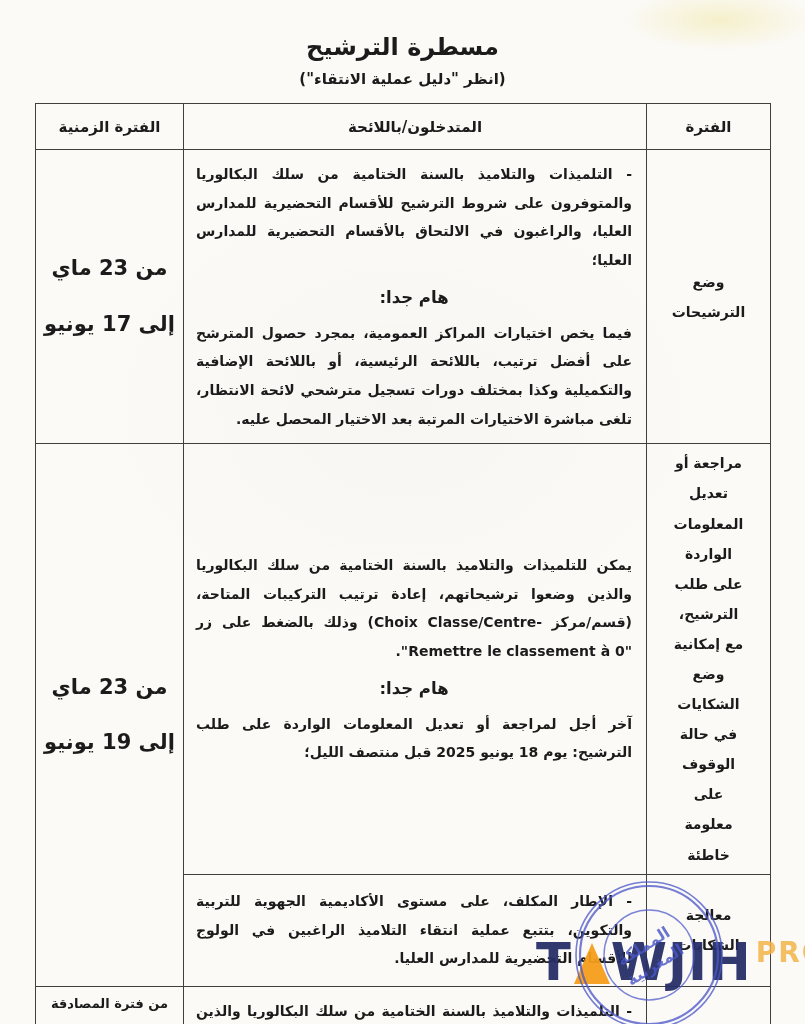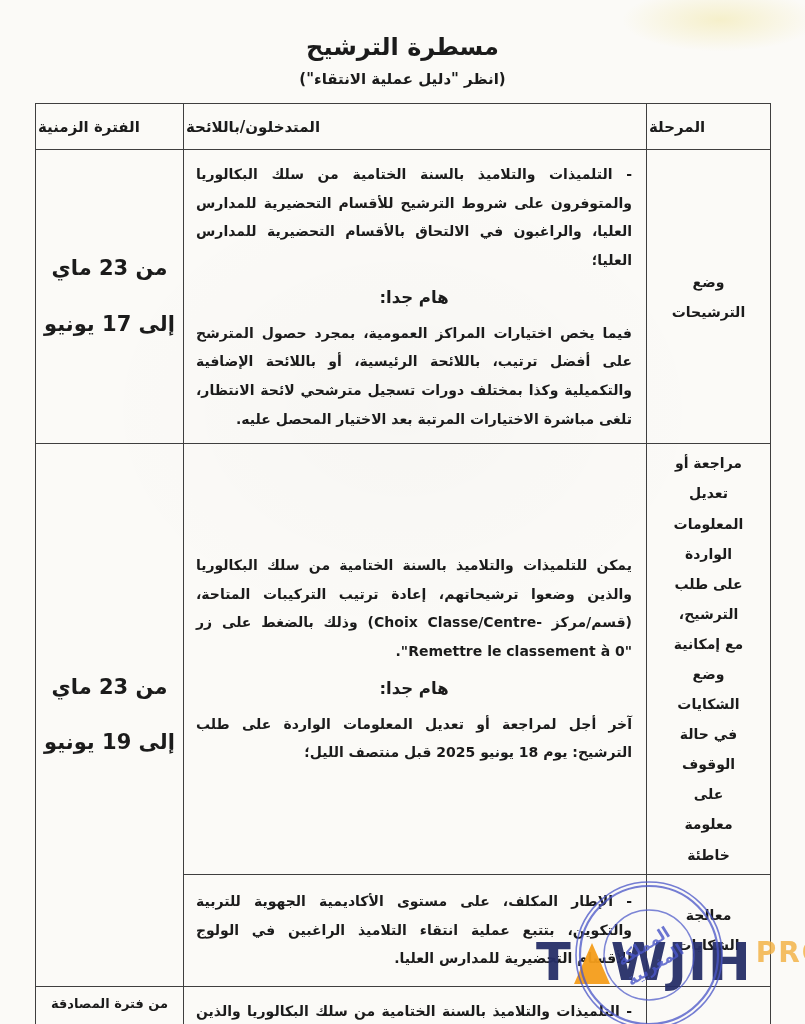--- a/index.html
+++ b/index.html
@@ -20,21 +20,21 @@
     font-size:15px;font-weight:600;}
   table.main{
     position:absolute;top:103px;right:34px;
     width:736px;border-collapse:collapse;table-layout:fixed;
     background:transparent;
   }
   table.main td, table.main th{
     border:1.5px solid #3f3f3f;vertical-align:middle;
     font-weight:bold;
   }
-  th{font-size:15px;text-align:left;padding:6px 2px;}
+  th{font-size:15px;text-align:center;padding:6px 2px;}
   .col-stage{width:124px;}
   .col-period{width:148px;}
   .r-header{height:46px;}
   .r1{height:268px;} .r2{height:242px;} .r3{height:112px;} .r4{height:158px;}
   td.actors{
     vertical-align:top;padding:10px 14px 6px 12px;
     font-size:14px;line-height:2.05;text-align:justify;
   }
   td.actors .para{margin:0 0 4px 0;}
   td.actors .important{font-size:16.5px;margin:6px 0 4px 0;text-align:center;}
@@ -67,21 +67,21 @@
   <div class="doc-subtitle">(انظر "دليل عملية الانتقاء")</div>
 
   <table class="main">
     <colgroup>
       <col class="col-stage">
         <col>
         <col class="col-period">
     </colgroup>
     <tbody>
         <tr class="r-header">
-      <th>المرحلة</th>
+      <th>الفترة</th>
       <th>المتدخلون/باللائحة</th>
       <th>الفترة الزمنية</th>
     </tr>
 
     <tr class="r1">
       <td class="stage">وضع الترشيحات</td>
       <td class="actors">
         <div class="para">- التلميذات والتلاميذ بالسنة الختامية من سلك البكالوريا والمتوفرون على شروط الترشيح للأقسام التحضيرية للمدارس العليا، والراغبون في الالتحاق بالأقسام التحضيرية للمدارس العليا؛</div>
         <div class="important">هام جدا:</div>
         <div class="para">فيما يخص اختيارات المراكز العمومية، بمجرد حصول المترشح على أفضل ترتيب، باللائحة الرئيسية، أو باللائحة الإضافية والتكميلية وكذا بمختلف دورات تسجيل مترشحي لائحة الانتظار، تلغى مباشرة الاختيارات المرتبة بعد الاختيار المحصل عليه.</div>

